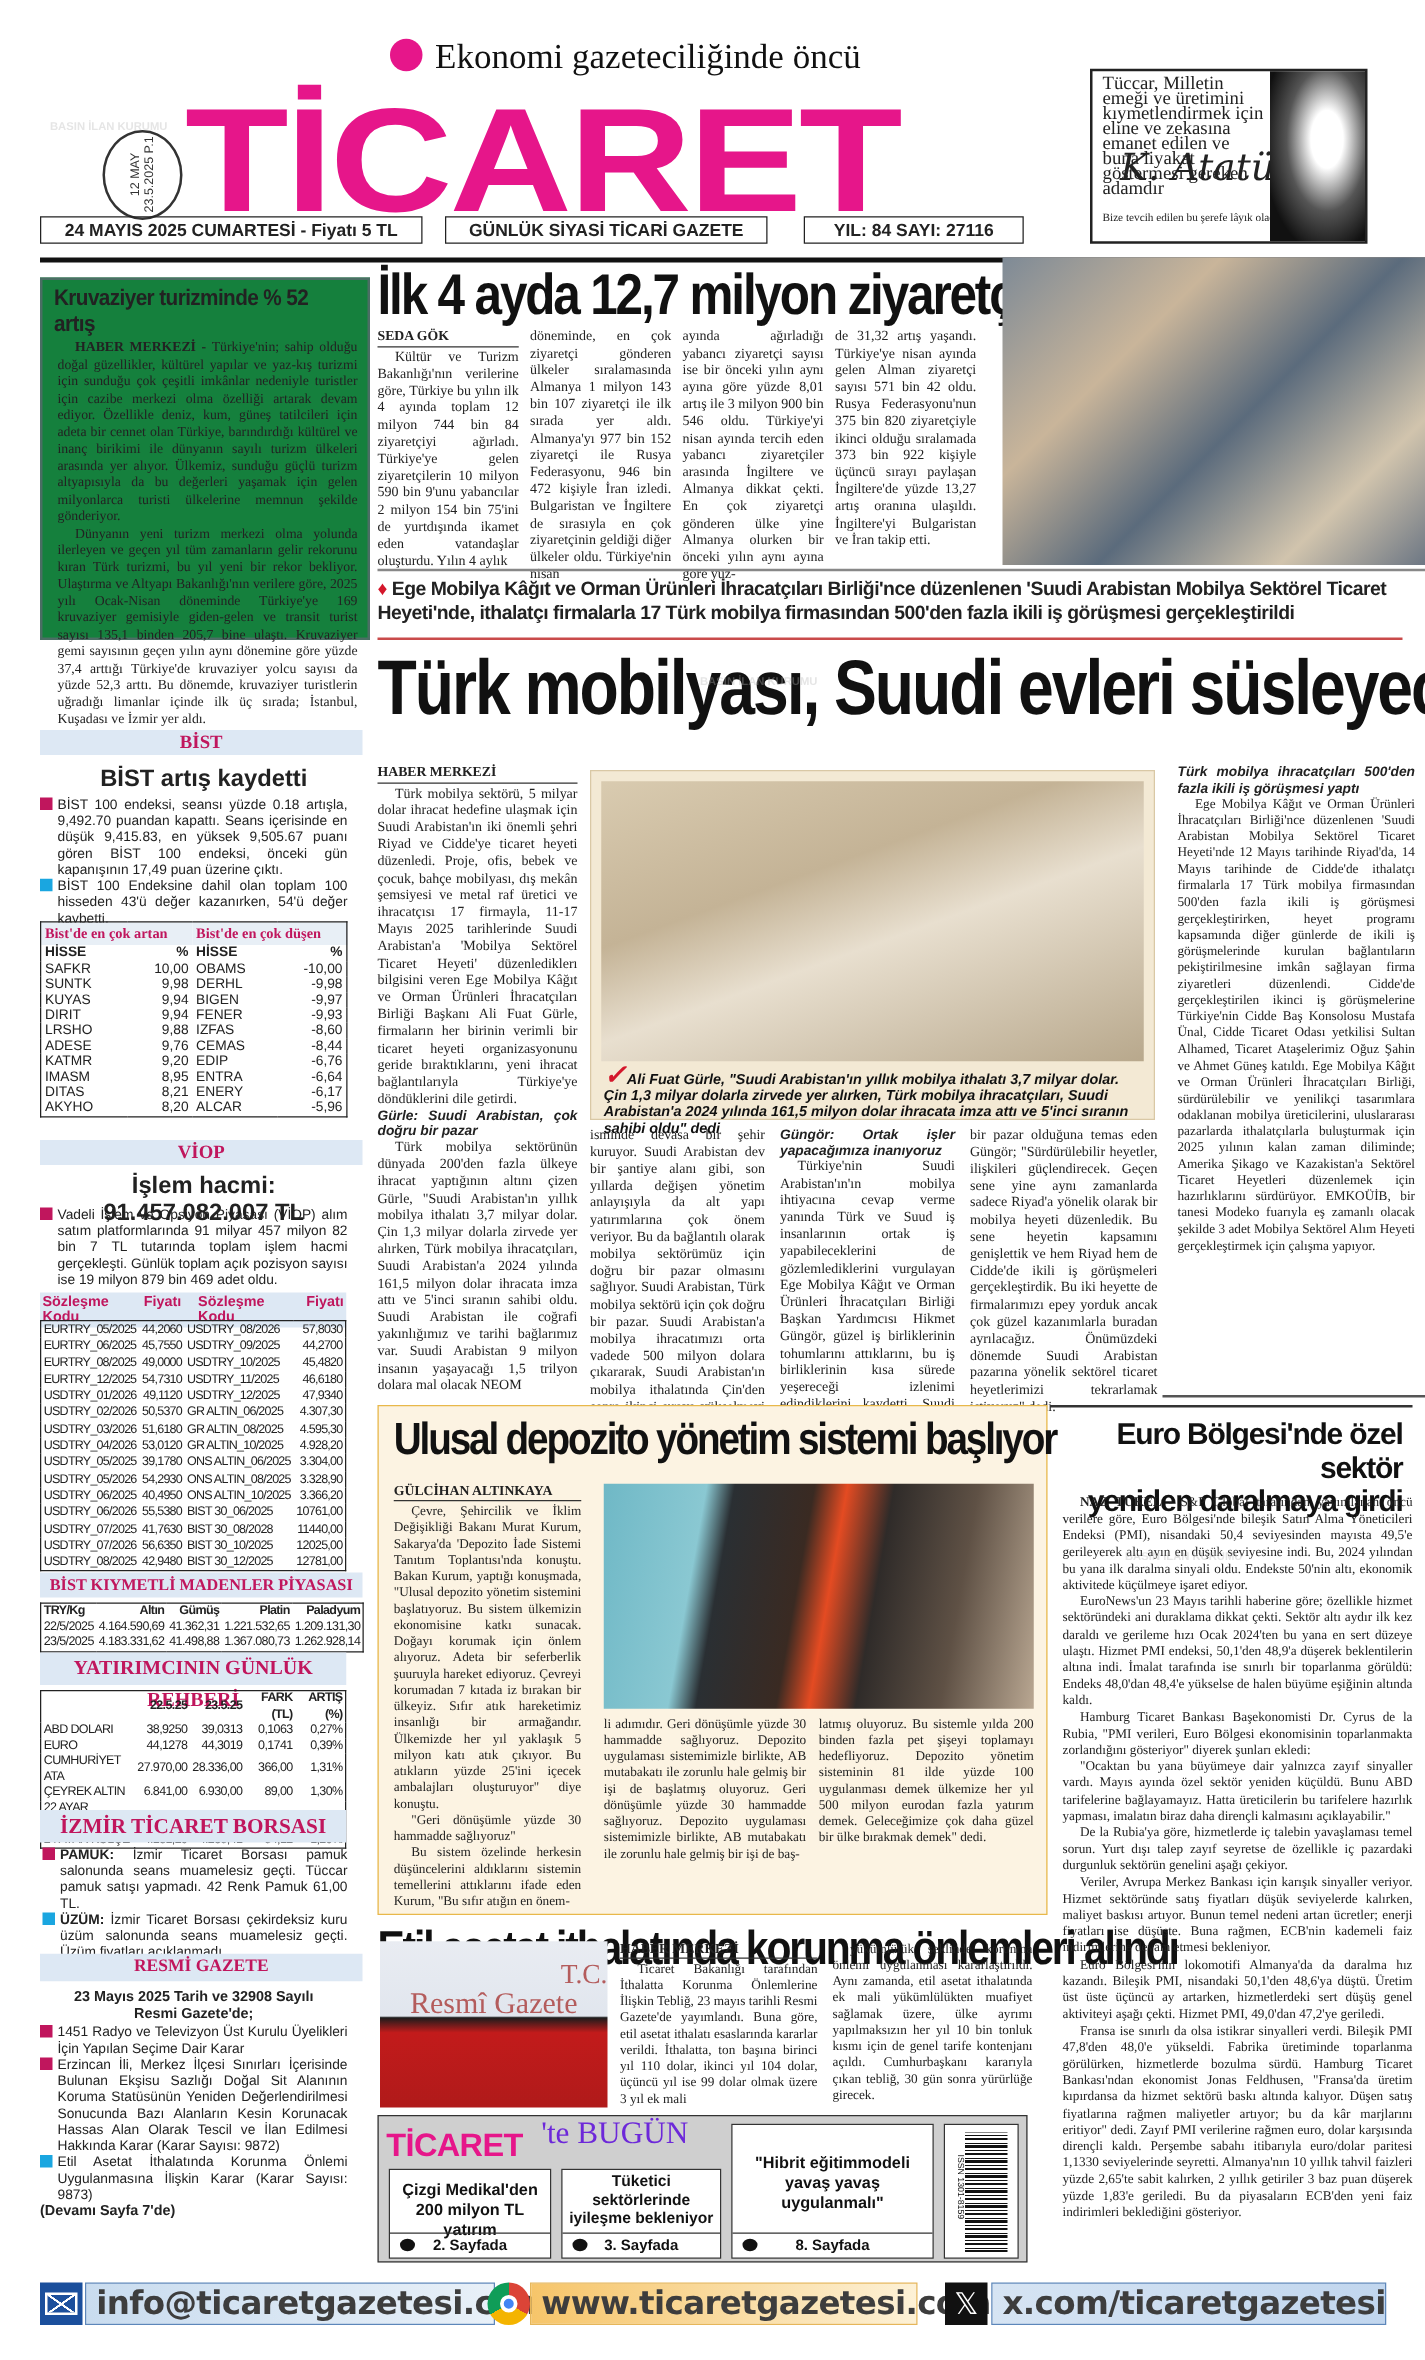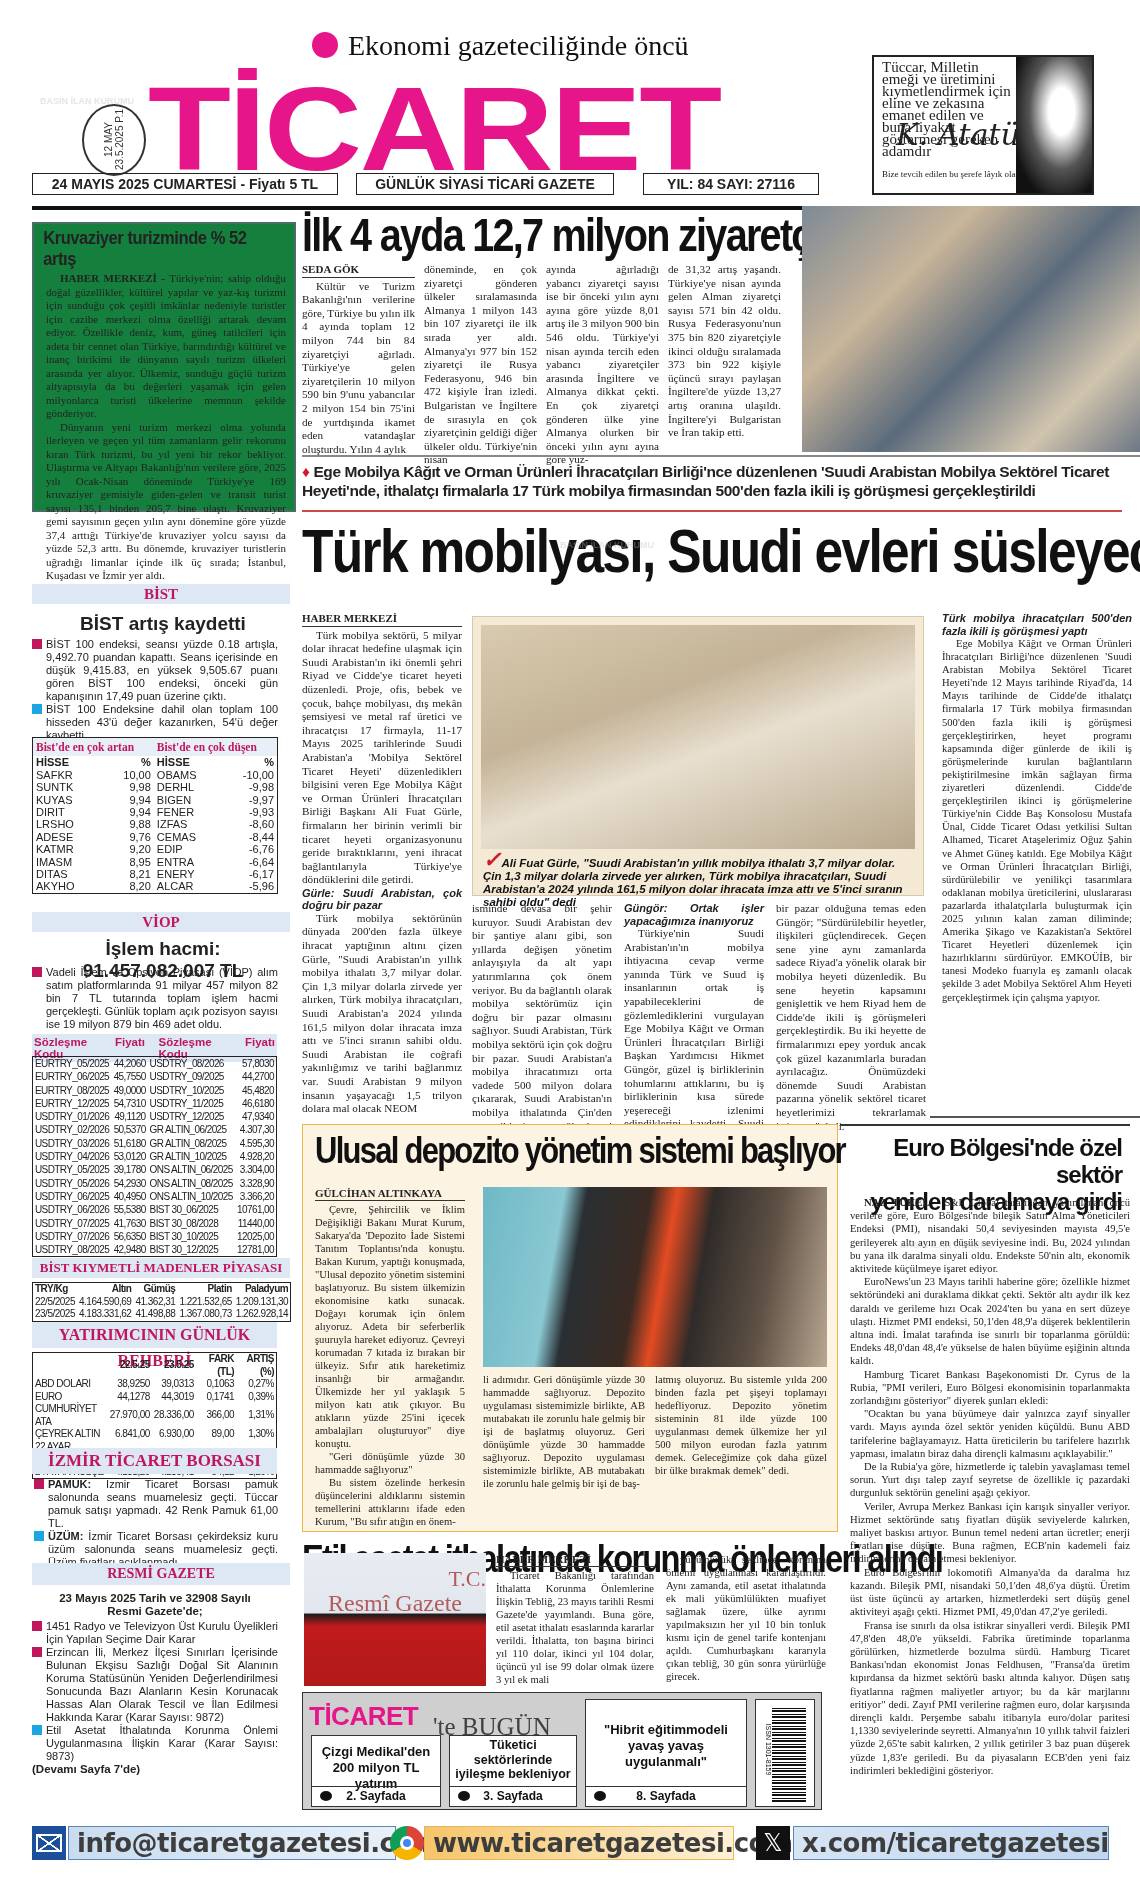--- a/index.html
+++ b/index.html
@@ -444,21 +444,21 @@
   </div>
 <div class="abs just" style="left:32px;top:1620px;width:246px">
   <div class="bul"><span class="sq r"></span><span>1451 Radyo ve Televizyon Üst Kurulu Üyelikleri İçin Yapılan Seçime Dair Karar</span></div>
   <div class="bul"><span class="sq r"></span><span>Erzincan İli, Merkez İlçesi Sınırları İçerisinde Bulunan Ekşisu Sazlığı Doğal Sit Alanının Koruma Statüsünün Yeniden Değerlendirilmesi Sonucunda Bazı Alanların Kesin Korunacak Hassas Alan Olarak Tescil ve İlan Edilmesi Hakkında Karar (Karar Sayısı: 9872)</span></div>
   <div class="bul"><span class="sq b"></span><span>Etil Asetat İthalatında Korunma Önlemi Uygulanmasına İlişkin Karar (Karar Sayısı: 9873)</span></div>
   <div class="sans" style="font-weight:bold;font-size:11.5px">(Devamı Sayfa 7'de)</div>
 </div>
 
 <div class="abs bugun">
   <div class="abs sans" style="left:6px;top:8px;font-weight:900;font-size:26px;color:#e6168a;letter-spacing:-0.5px">TİCARET</div>
-  <div class="abs" style="left:130px;top:20px;font-size:25px;color:#404040">'te BUGÜN</div>
+  <div class="abs" style="left:130px;top:0;font-size:25px;color:#6d28d9">'te BUGÜN</div>
   <div class="bbox" style="left:8px;top:42px;width:130px;height:72px">
       <div style="padding-top:8px;font-size:13px;line-height:16px">Çizgi Medikal'den 200 milyon TL yatırım</div>
       <div class="pg"><span class="dotb"></span><span>2. Sayfada</span></div>
     </div>
   <div class="bbox" style="left:146px;top:42px;width:128px;height:72px">
       <div style="padding-top:2px;font-size:12.5px;line-height:14.5px">Tüketici sektörlerinde iyileşme bekleniyor</div>
       <div class="pg"><span class="dotb"></span><span>3. Sayfada</span></div>
     </div>
   <div class="bbox" style="left:282px;top:6px;width:162px;height:108px">
       <div style="padding:22px 10px 0;font-size:13px;line-height:16px">"Hibrit eğitimmodeli yavaş yavaş uygulanmalı"</div>

